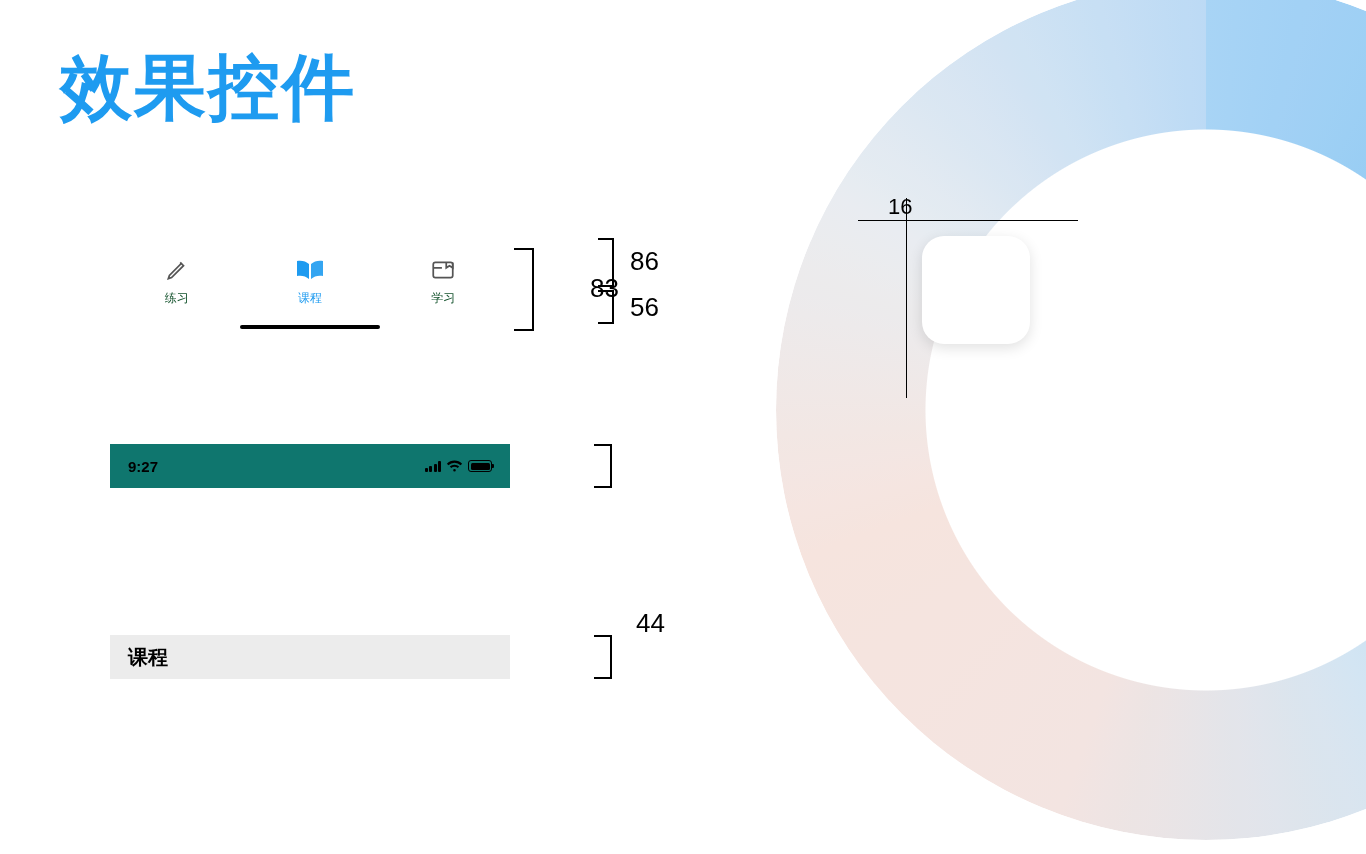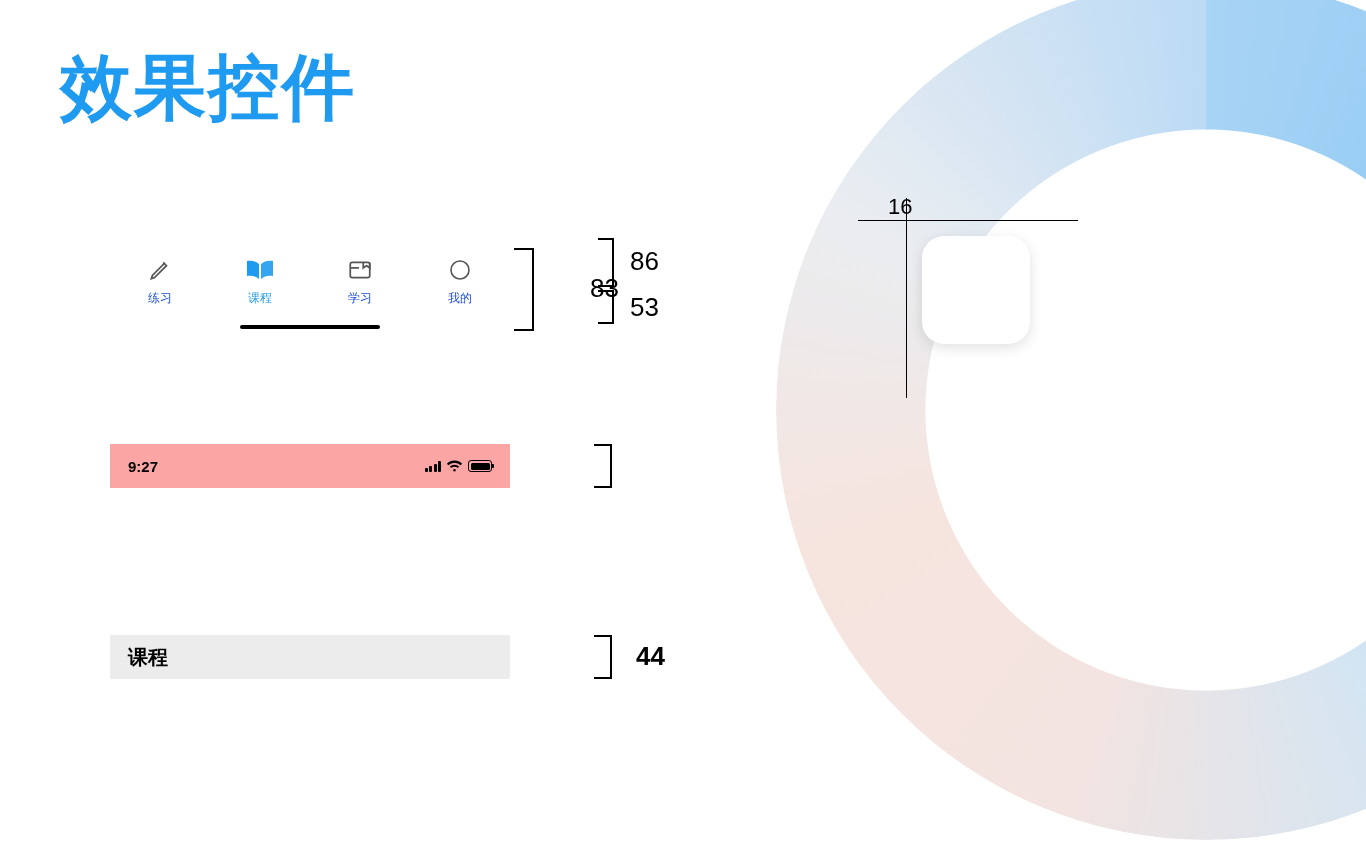--- a/index.html
+++ b/index.html
@@ -48,49 +48,49 @@
   width:400px; height:83px;
   display:flex;
 }
 .tab {
   flex:1;
   display:flex; flex-direction:column;
   align-items:center; justify-content:flex-start;
   padding-top:6px;
 }
 .tab .ic { height:32px; display:flex; align-items:center; justify-content:center; }
-.tab .lb { font-size:12px; color:#1d4ed8; margin-top:4px; }
+.tab .lb { font-size:12px; color:#14532d; margin-top:4px; }
 .tab.active .lb { color:#1E9BF0; }
 .tab svg { display:block; }
 .home-indicator {
   position:absolute;
   left:130px; width:140px; height:4px;
   background:#000; border-radius:2px;
   bottom:2px;
 }
 
 .bracket { position:absolute; border:2px solid #000; border-left:none; }
 .br-83  { left:514px; top:248px; width:20px; height:83px; }
 .br-49  { left:598px; top:238px; width:16px; height:49px; }
 .br-34  { left:598px; top:290px; width:16px; height:34px; }
 .br-44s { left:594px; top:444px; width:18px; height:44px; }
 .br-44  { left:594px; top:635px; width:18px; height:44px; }
 
 .dim { position:absolute; font-size:26px; color:#000; }
 .dim-83 { left:590px; top:273px; }
 .dim-49 { left:630px; top:246px; }
 .dim-34 { left:630px; top:292px; }
-.dim-44 { left:636px; top:641px;font-weight:bold; }
+.dim-44 { left:636px; top:608px; }
 
 
 .statusbar {
   position:absolute;
   left:110px; top:444px;
   width:400px; height:44px;
-  background:#fca5a5;
+  background:#0f766e;
   display:flex; align-items:center;
   padding:0 18px;
   justify-content:space-between;
 }
 .statusbar .time { font-size:15px; font-weight:600; }
 .statusbar .right { display:flex; align-items:center; gap:5px; }
 .sig { display:flex; align-items:flex-end; gap:1.5px; height:11px; }
 .sig span { width:3px; background:#000; border-radius:1px; }
 .sig span:nth-child(1){height:4px}.sig span:nth-child(2){height:6px}
 .sig span:nth-child(3){height:8px}.sig span:nth-child(4){height:11px}
@@ -156,36 +156,28 @@
   </div>
   <div class="tab">
     <span class="ic">
       <svg width="26" height="26" viewBox="0 0 24 24">
           <rect class="stroke-gray" x="3" y="5" width="18" height="14" rx="2"></rect>
           <path class="stroke-gray" d="M3 10h8M15 5v5l3-2 3 2V5"></path>
         </svg>
     </span>
     <span class="lb">学习</span>
   </div>
-  <div class="tab">
-    <span class="ic">
-      <svg width="24" height="24" viewBox="0 0 24 24">
-          <circle class="stroke-gray" cx="12" cy="12" r="9"></circle>
-        </svg>
-    </span>
-    <span class="lb">我的</span>
-  </div>
   <div class="home-indicator"></div>
 </div>
 <div class="bracket br-83"></div>
 <div class="bracket br-49"></div>
 <div class="bracket br-34"></div>
 <div class="dim dim-83">83</div>
 <div class="dim dim-49">86</div>
-<div class="dim dim-34">53</div>
+<div class="dim dim-34">56</div>
 
 <div class="statusbar">
   <span class="time">9:27</span>
   <span class="right">
     <span class="sig">
         <span></span>
         <span></span>
         <span></span>
         <span></span>
       </span>

